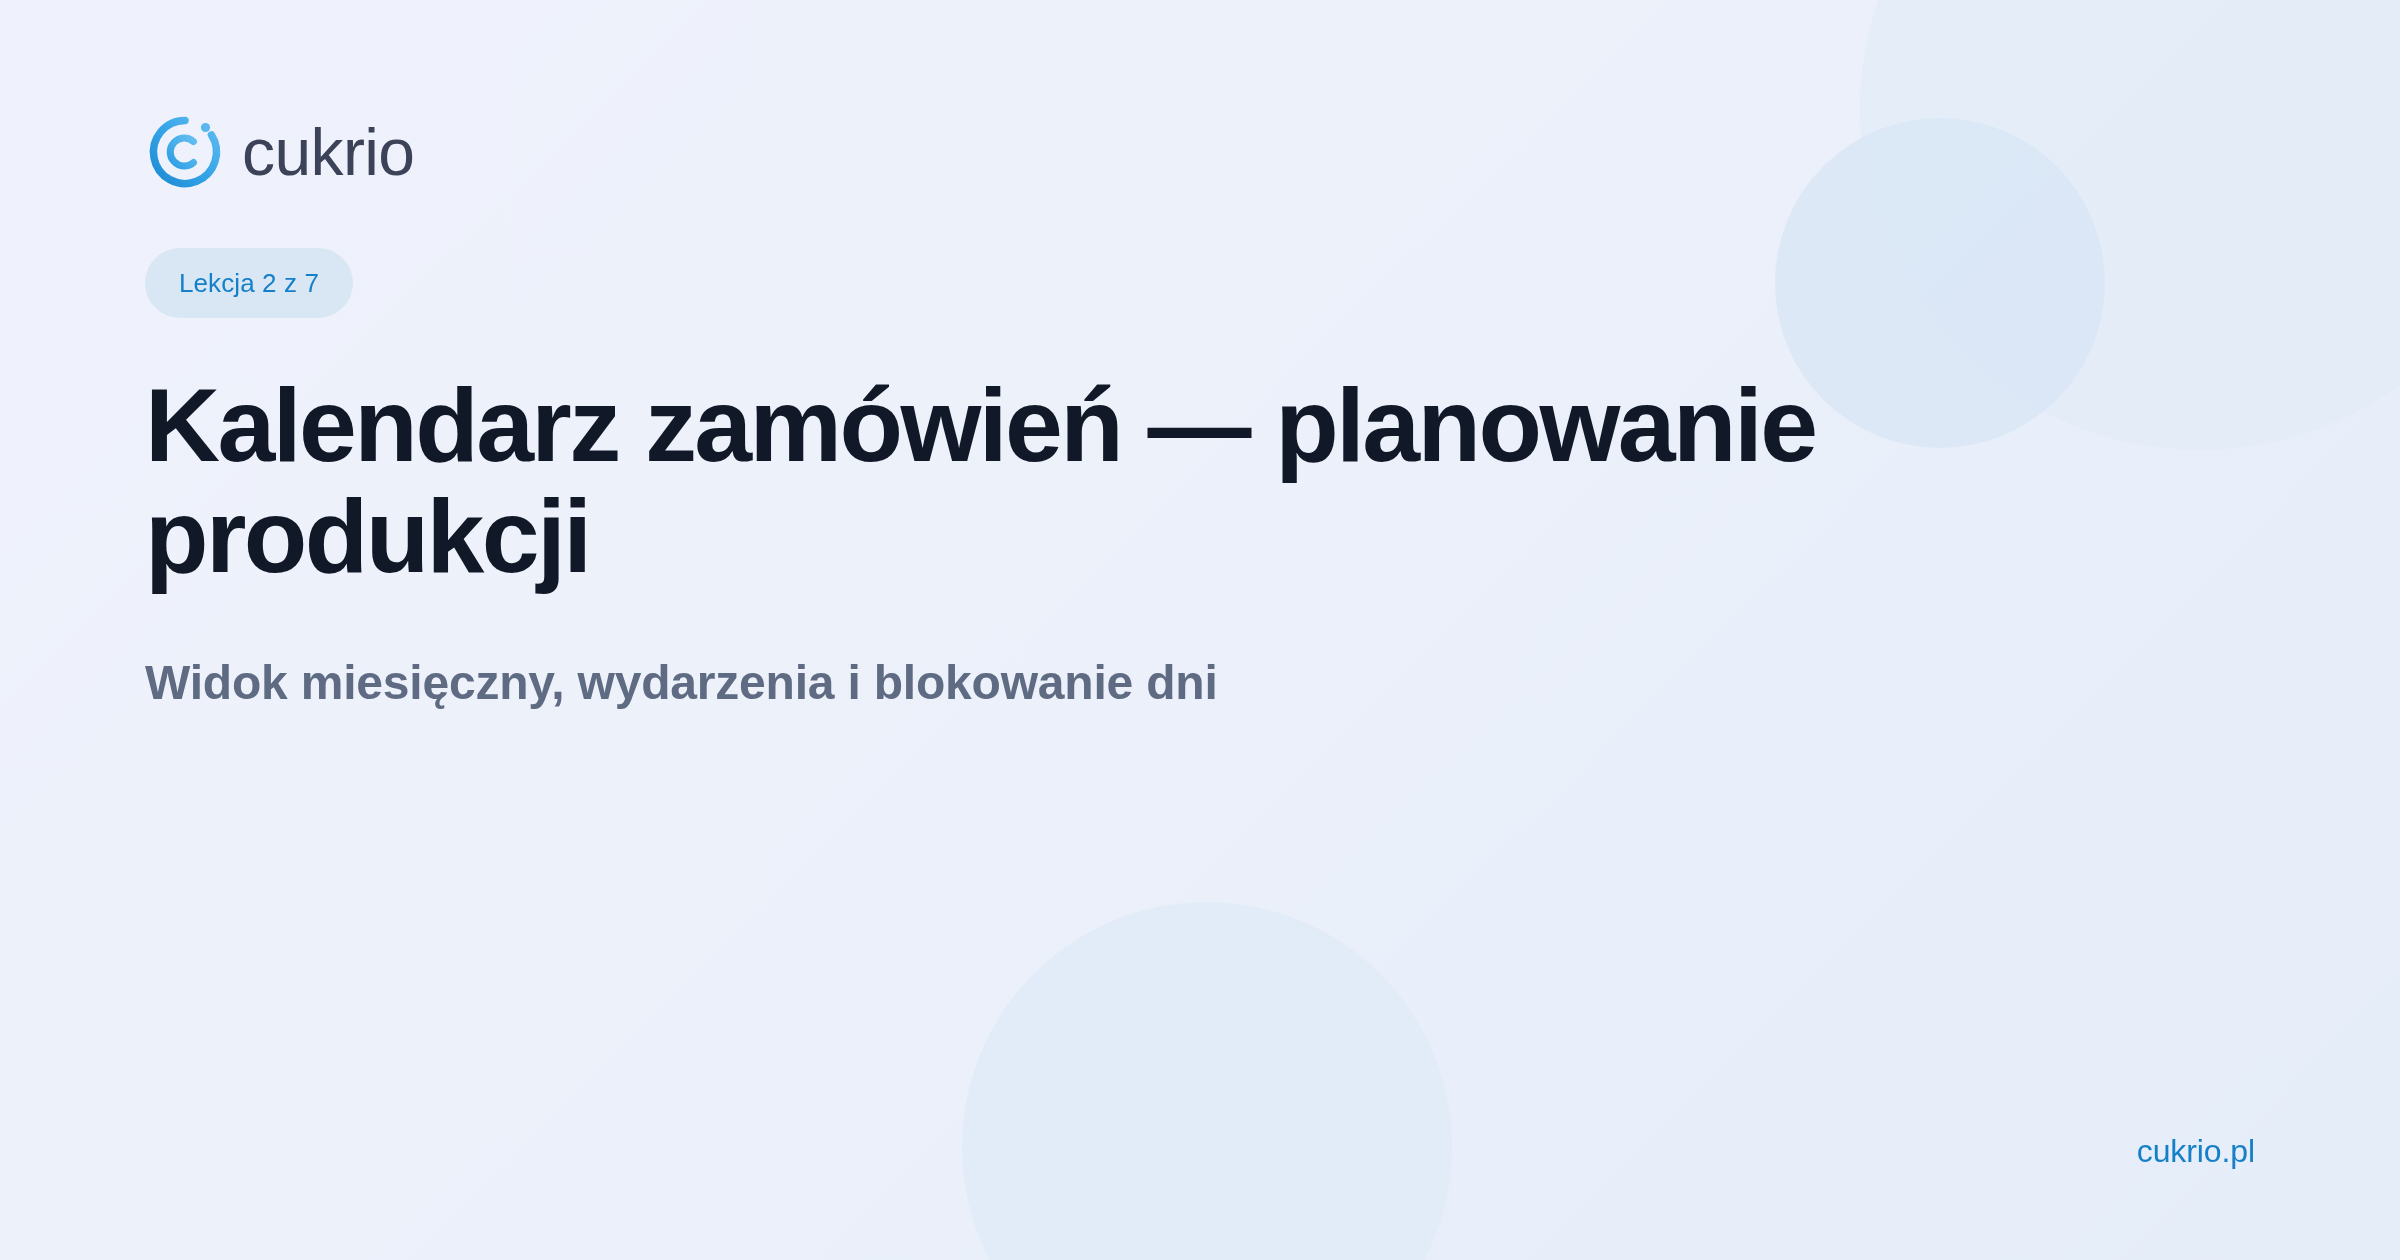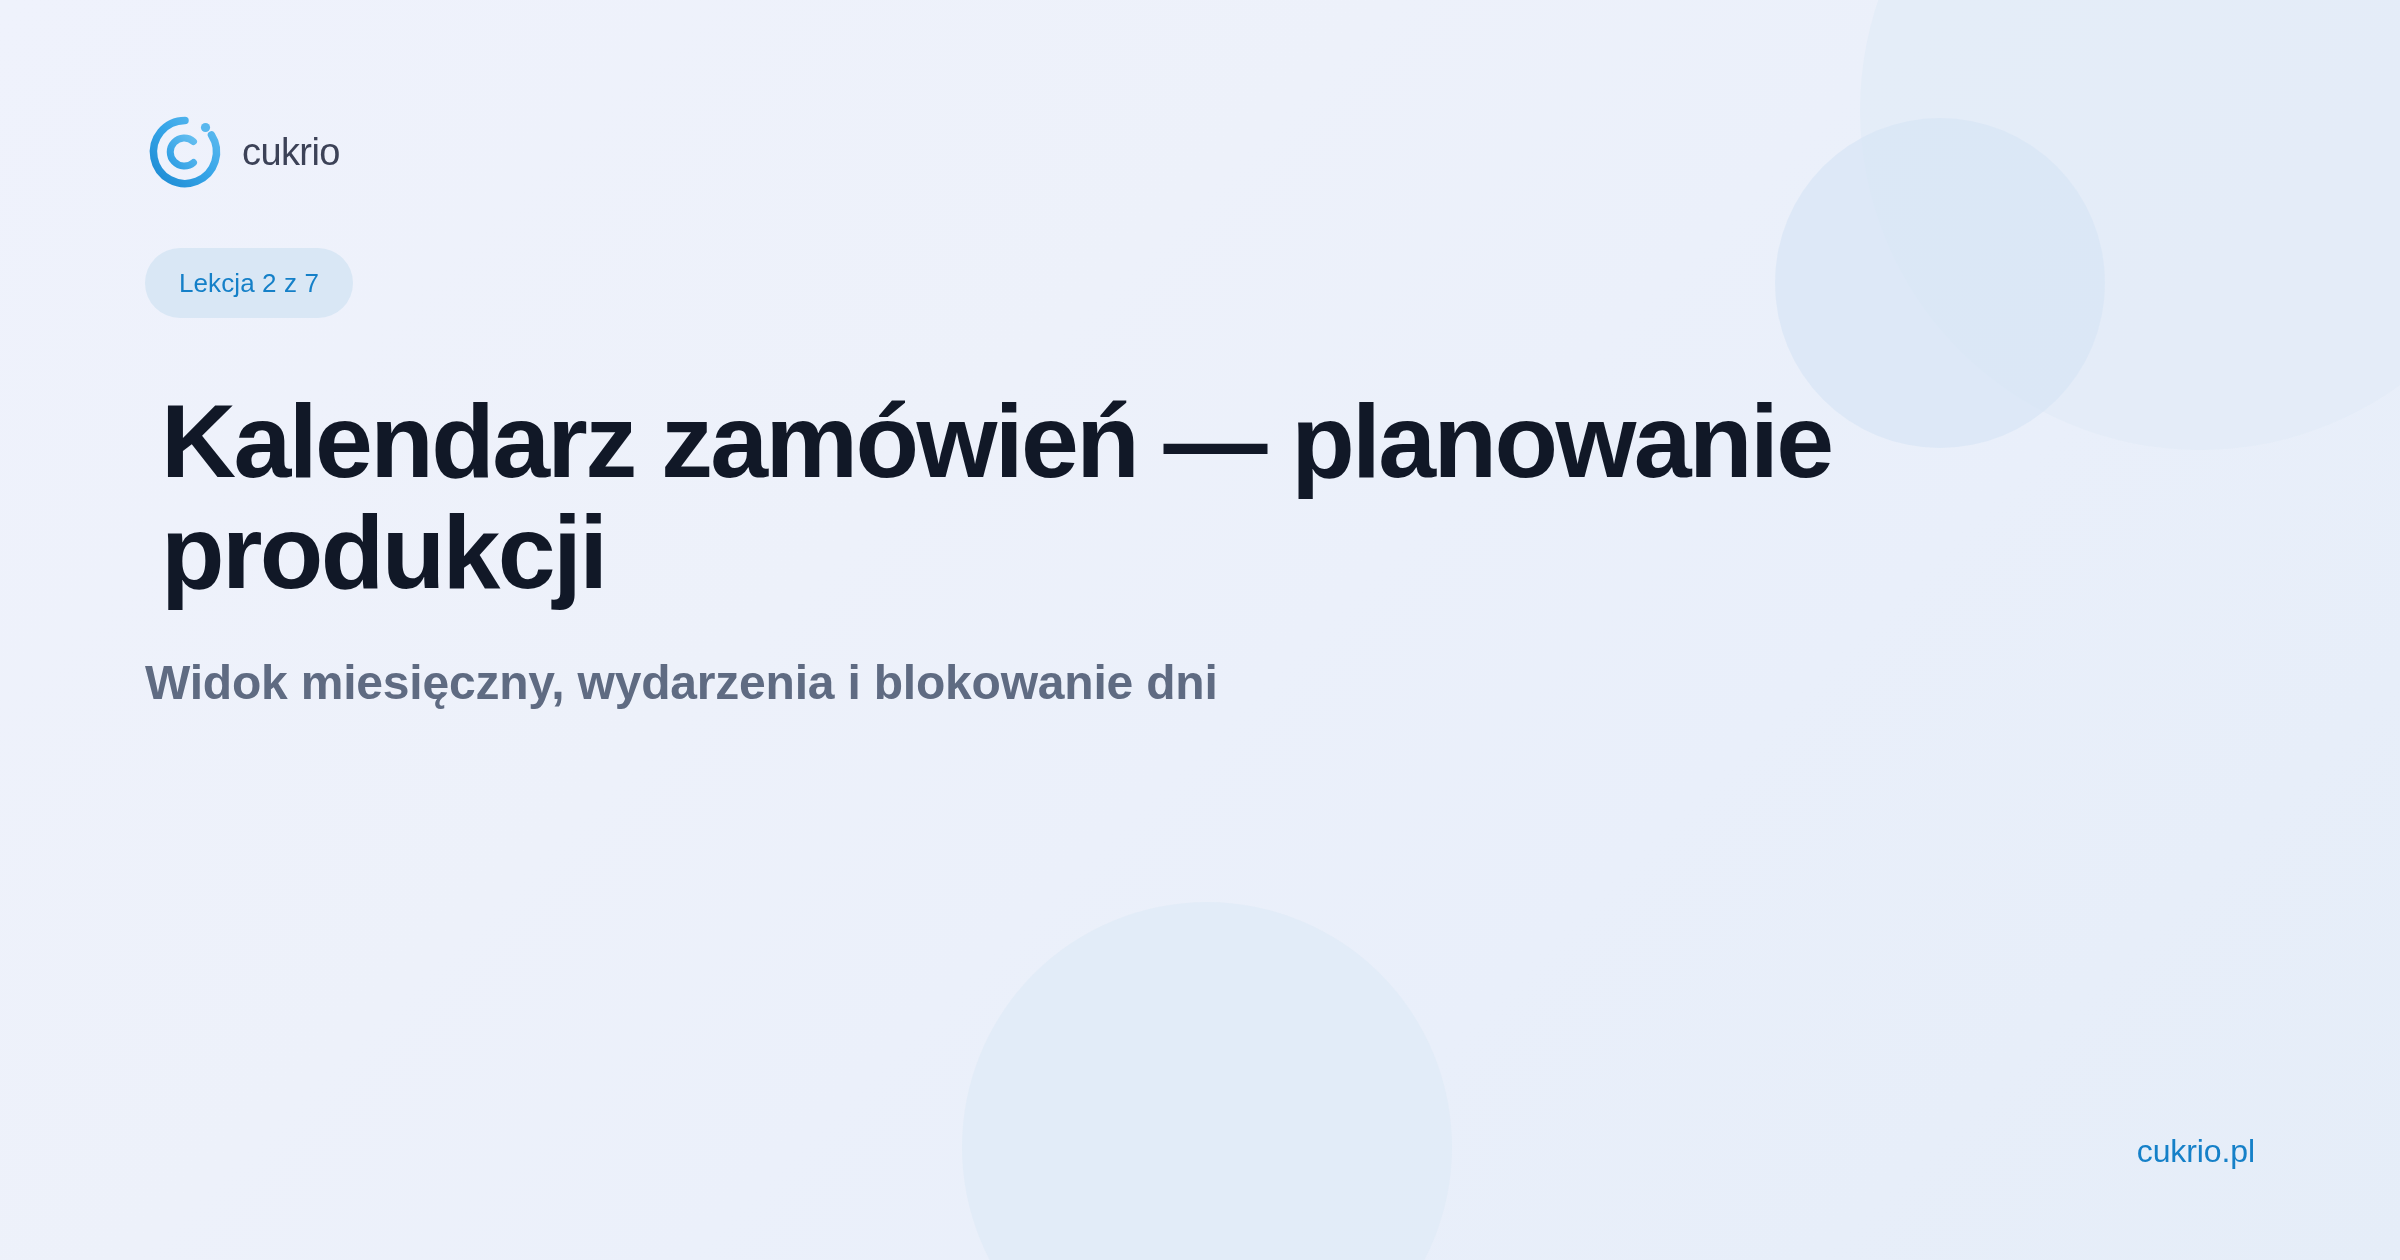--- a/index.html
+++ b/index.html
@@ -70,21 +70,21 @@
     display: flex;
     align-items: center;
     gap: 17px;
   }
   .logo-mark {
     width: 80px;
     height: 80px;
     display: block;
   }
   .logo-word {
-    font-size: 38px;
+    font-size: 66px;
     font-weight: 500;
     letter-spacing: -0.6px;
     color: #3c4257;
     line-height: 1;
     white-space: nowrap;
   }
 
   
   .badge {
     position: absolute;
@@ -102,21 +102,21 @@
     letter-spacing: 0.1px;
     white-space: nowrap;
   }
 
   
   .headline {
     position: absolute;
     top: 370px;
     left: 0;
     width: 1760px;
-    margin: 16px;
+    margin: 0;
     font-size: 104px;
     line-height: 1.07;
     font-weight: 700;
     letter-spacing: -2.6px;
     color: #111827;
   }
 
   
   .subtitle {
     position: absolute;

